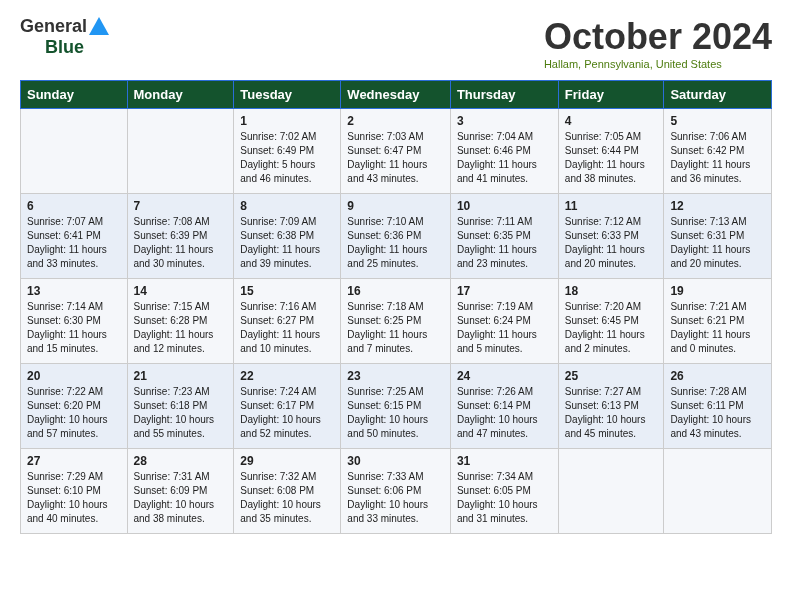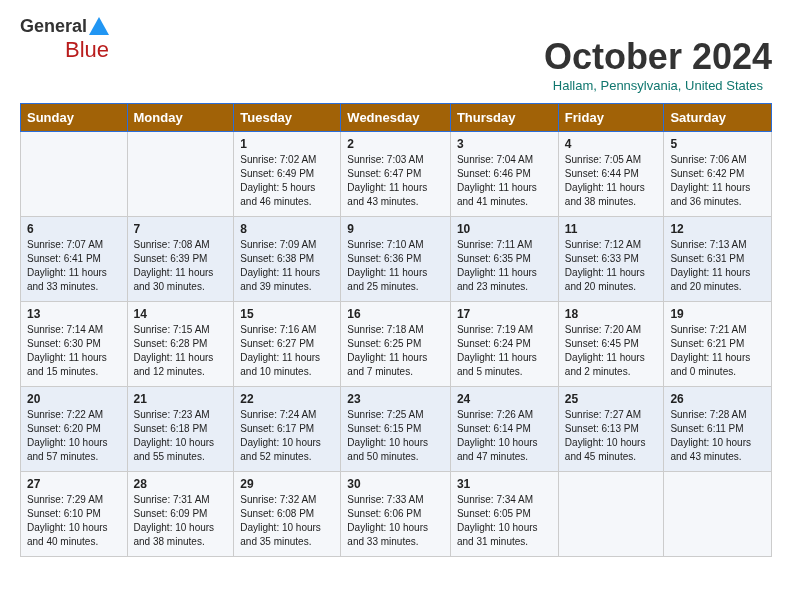--- a/index.html
+++ b/index.html
@@ -15,65 +15,64 @@
     }
     .header {
       display: flex;
       align-items: flex-start;
       justify-content: space-between;
       margin-bottom: 10px;
     }
     .logo {
       display: flex;
       flex-direction: column;
-      align-items: flex-end;
+      align-items: center;
     }
     .logo-text {
       display: flex;
       align-items: center;
     }
     .logo-general {
       font-size: 18px;
       font-weight: bold;
       color: #333;
     }
     .logo-blue {
-      font-size: 22px;
-      font-weight: normal;
-      color: #b91c1c;
+      font-size: 18px;
+      font-weight: bold;
+      color: #14532d;
     }
     .logo-triangle {
       width: 0;
       height: 0;
       border-left: 10px solid transparent;
       border-right: 10px solid transparent;
       border-bottom: 18px solid #2196F3;
       margin-left: 2px;
       margin-top: -2px;
     }
     .title-block {
-      text-align: center;
-      margin-top: 20px;
+      text-align: left;
     }
     .month-title {
       font-size: 36px;
       font-weight: bold;
       color: #333;
     }
     .location-title {
-      font-size: 13px;
-      color: #0f766e;
+      font-size: 11px;
+      color: #4d7c0f;
     }
     .calendar-table {
       width: 100%;
       border-collapse: collapse;
       border: 1px solid #ccc;
     }
     .calendar-table th {
-      background-color: #a16207;
+      background-color: #14532d;
       color: #fff;
       font-size: 13px;
       font-weight: bold;
       padding: 6px 6px;
       border: 1px solid #2a6dd9;
       text-align: left;
     }
     .calendar-table td {
       border: 1px solid #ccc;
       vertical-align: top;

